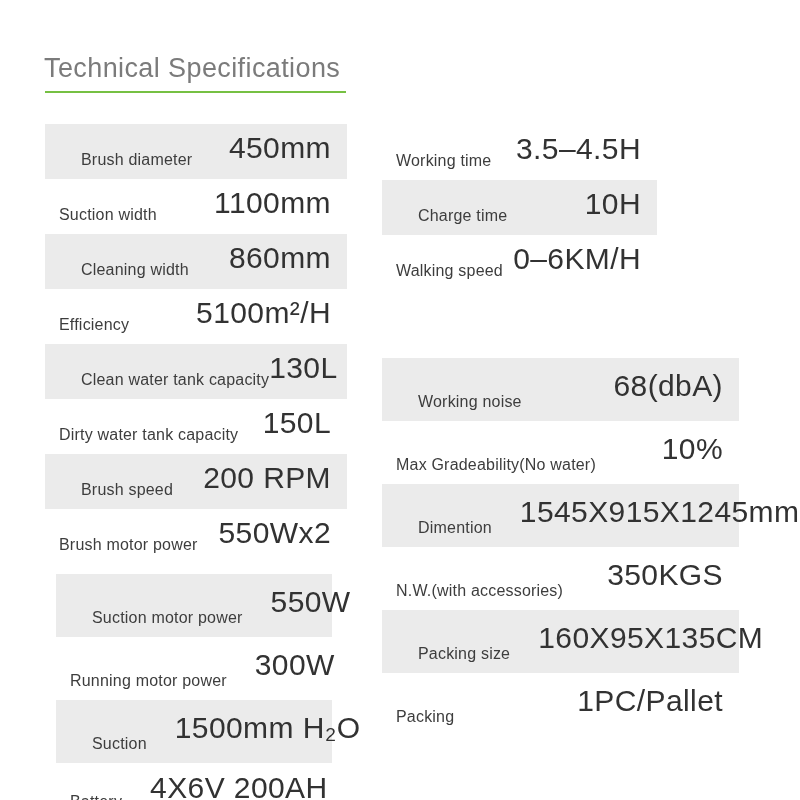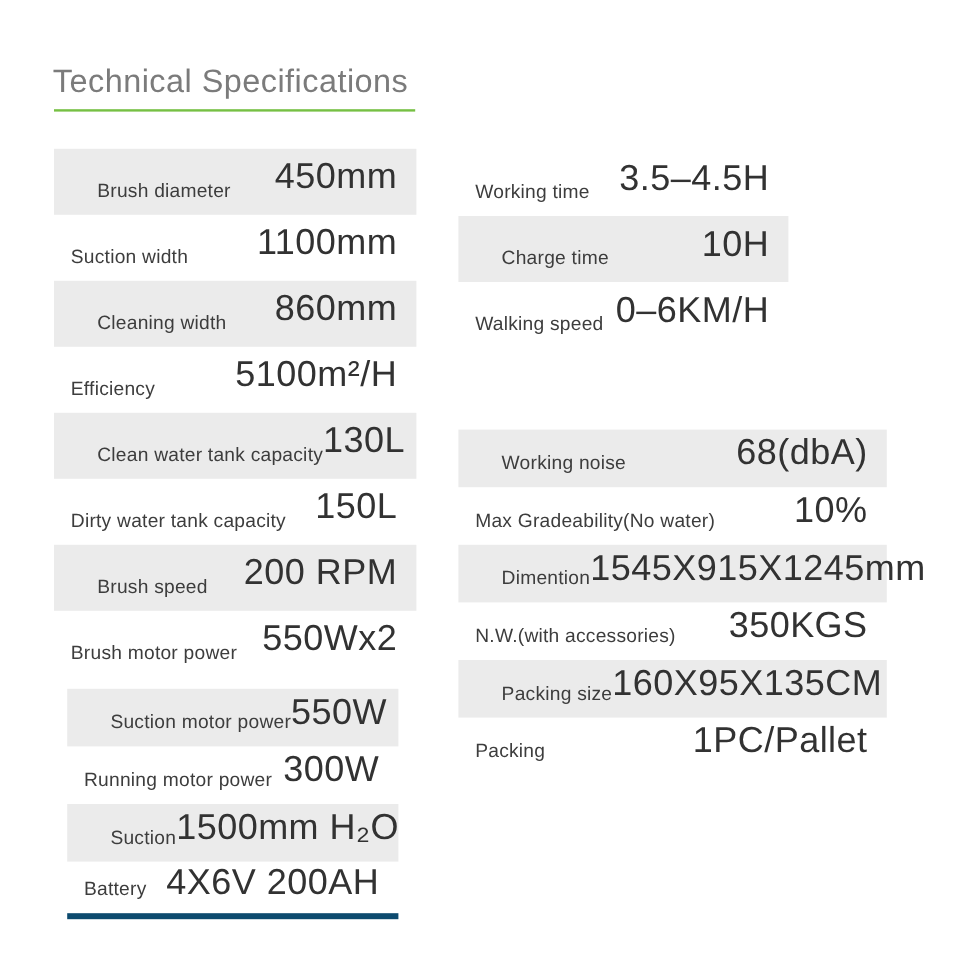--- a/index.html
+++ b/index.html
@@ -45,21 +45,21 @@
   .spec-row {
     height: 55px;
     display: flex;
     justify-content: space-between;
     align-items: stretch;
     padding: 0 16px 0 14px;
     box-sizing: border-box;
     background: transparent;
   }
   #block-left-bottom .spec-row,
-  #block-right-bottom .spec-row { height: 48px; }
+  #block-right-bottom .spec-row { height: 63px; gap: 28px; }
 
   .spec-row.shaded { background: #ebebeb; padding-left: 36px; }
 
   #block-left-bottom .spec-row:last-child { border-bottom: 5px solid #0c4a6e; }
 
   .spec-label {
     align-self: flex-end;
     padding-bottom: 10px;
     font-size: 16px;
     color: #3d3d3d;

